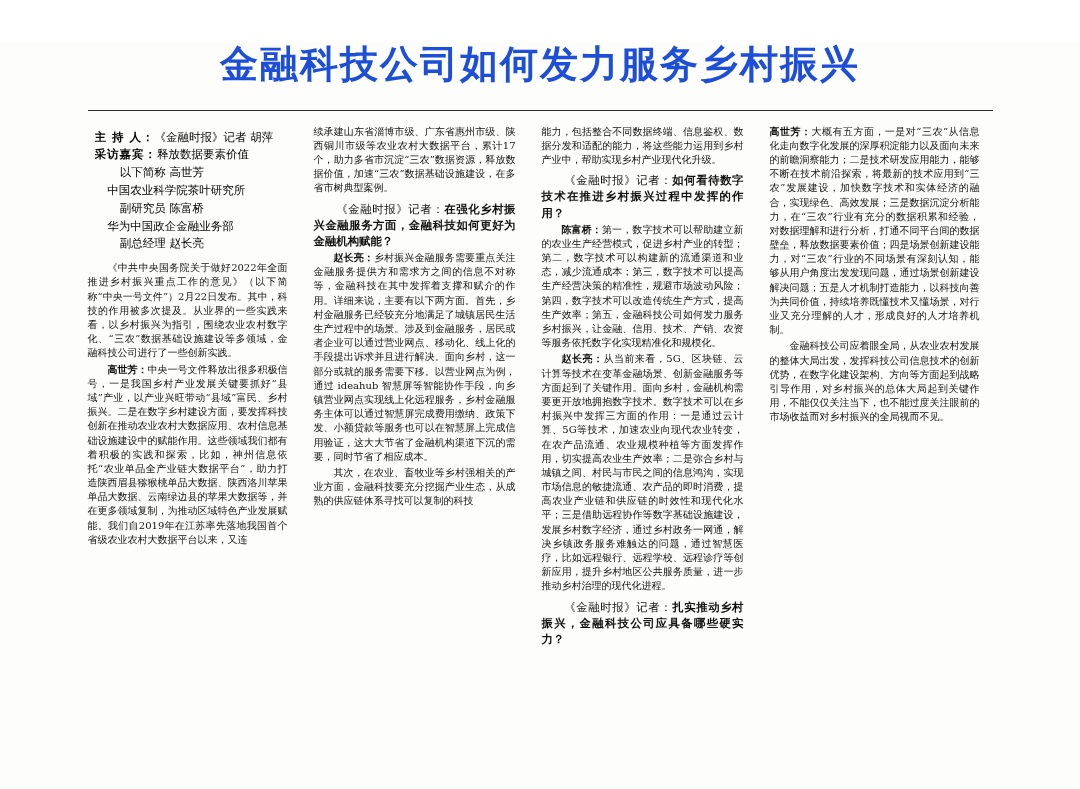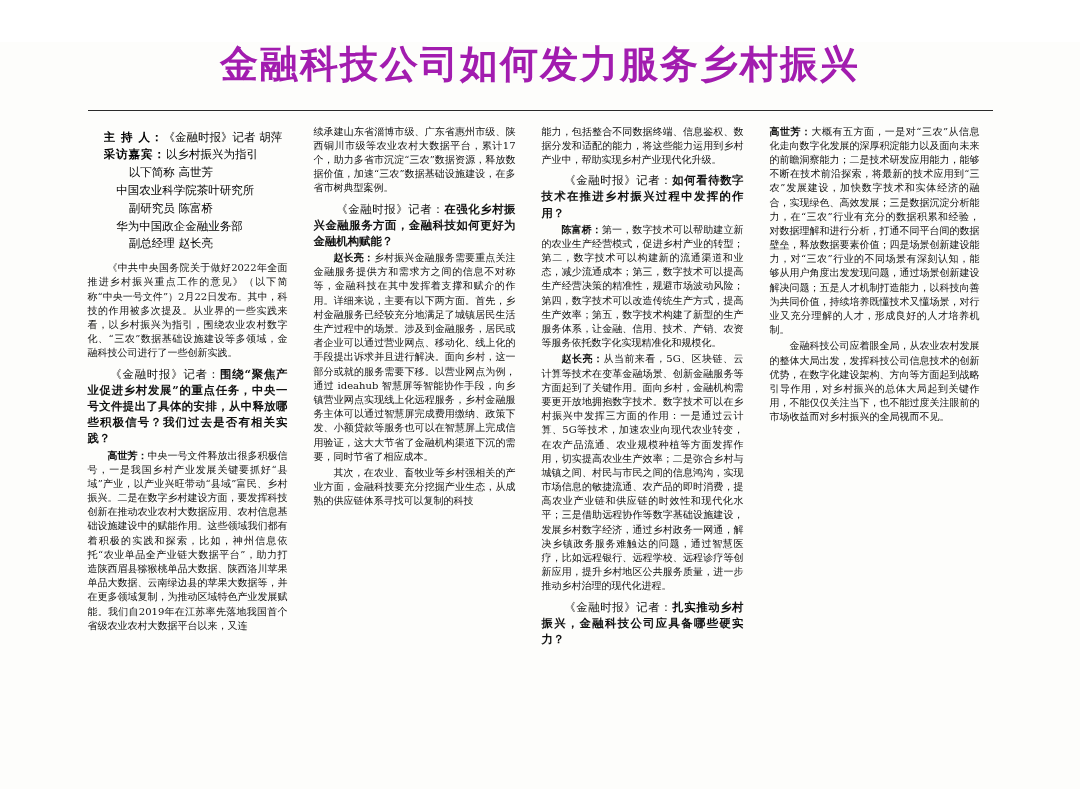--- a/index.html
+++ b/index.html
@@ -21,21 +21,21 @@
     background: #fdfdfb;
     box-sizing: border-box;
     padding: 0;
   }
   .headline {
     text-align: center;
     font-family: Liberation Serif, serif;
     font-weight: bold;
     font-size: 38px;
     letter-spacing: 2px;
-    color: #a21caf;
+    color: #1d4ed8;
     margin: 42px 0 0 0;
     line-height: 1.2;
   }
   .rule {
     width: 905px;
     margin: 22px auto 0 auto;
     border-top: 1px solid #2a2a2a;
     height: 0;
   }
   .columns {
@@ -78,21 +78,21 @@
     text-indent: 2em;
     text-align: justify;
   }
   .qline .src { font-weight: normal; }
   .speaker {
     font-weight: bold;
   }
   .masthead {
     font-size: 11.5px;
     line-height: 1.55;
-    margin: 4px 0 8px 16px;
+    margin: 4px 0 8px 7px;
   }
   .masthead .row {
     text-indent: 0;
     margin: 0;
     white-space: nowrap;
     overflow: hidden;
   }
   .masthead .lbl {
     font-weight: bold;
     letter-spacing: 1px;
@@ -107,44 +107,43 @@
 
   <h1 class="headline">金融科技公司如何发力服务乡村振兴</h1>
 
   <div class="rule"></div>
 
   <div class="columns">
 
     <div class="col c1">
       <div class="masthead">
         <div class="row"><span class="lbl">主 持 人：</span><span>《金融时报》记者 胡萍</span></div>
-        <div class="row"><span class="lbl">采访嘉宾：</span><span>以乡村振兴为指引</span></div>
+        <div class="row"><span class="lbl">采访嘉宾：</span><span>释放数据要素价值</span></div>
         <div class="row indent1"><span>以下简称 高世芳</span></div>
         <div class="row indent2"><span>中国农业科学院茶叶研究所</span></div>
         <div class="row indent1"><span>副研究员 陈富桥</span></div>
         <div class="row indent2"><span>华为中国政企金融业务部</span></div>
         <div class="row indent1"><span>副总经理 赵长亮</span></div>
       </div>
 
       <p>《中共中央国务院关于做好2022年全面推进乡村振兴重点工作的意见》（以下简称“中央一号文件”）2月22日发布。其中，科技的作用被多次提及。从业界的一些实践来看，以乡村振兴为指引，围绕农业农村数字化、“三农”数据基础设施建设等多领域，金融科技公司进行了一些创新实践。</p>
-      <p class="qline"><span class="src">《金融时报》记者：</span><span>围绕“聚焦产业促进乡村发展”的重点任务，中央一号文件提出了具体的安排，从中释放哪些积极信号？我们过去是否有相关实践？</span></p>
       <p><span class="speaker">高世芳：</span><span>中央一号文件释放出很多积极信号，一是我国乡村产业发展关键要抓好“县域”产业，以产业兴旺带动“县域”富民、乡村振兴。二是在数字乡村建设方面，要发挥科技创新在推动农业农村大数据应用、农村信息基础设施建设中的赋能作用。这些领域我们都有着积极的实践和探索，比如，神州信息依托“农业单品全产业链大数据平台”，助力打造陕西眉县猕猴桃单品大数据、陕西洛川苹果单品大数据、云南绿边县的苹果大数据等，并在更多领域复制，为推动区域特色产业发展赋能。我们自2019年在江苏率先落地我国首个省级农业农村大数据平台以来，又连</span></p>
     </div>
 
     <div class="col c2">
       <p class="noindent">续承建山东省淄博市级、广东省惠州市级、陕西铜川市级等农业农村大数据平台，累计17个，助力多省市沉淀“三农”数据资源，释放数据价值，加速“三农”数据基础设施建设，在多省市树典型案例。</p>
       <p class="qline"><span class="src">《金融时报》记者：</span><span>在强化乡村振兴金融服务方面，金融科技如何更好为金融机构赋能？</span></p>
       <p><span class="speaker">赵长亮：</span><span>乡村振兴金融服务需要重点关注金融服务提供方和需求方之间的信息不对称等，金融科技在其中发挥着支撑和赋介的作用。详细来说，主要有以下两方面。首先，乡村金融服务已经较充分地满足了城镇居民生活生产过程中的场景。涉及到金融服务，居民或者企业可以通过营业网点、移动化、线上化的手段提出诉求并且进行解决。面向乡村，这一部分或就的服务需要下移。以营业网点为例，通过 ideahub 智慧屏等智能协作手段，向乡镇营业网点实现线上化远程服务，乡村金融服务主体可以通过智慧屏完成费用缴纳、政策下发、小额贷款等服务也可以在智慧屏上完成信用验证，这大大节省了金融机构渠道下沉的需要，同时节省了相应成本。</span></p>
       <p>其次，在农业、畜牧业等乡村强相关的产业方面，金融科技要充分挖掘产业生态，从成熟的供应链体系寻找可以复制的科技</p>
     </div>
 
     <div class="col c3">
       <p class="noindent">能力，包括整合不同数据终端、信息鉴权、数据分发和适配的能力，将这些能力运用到乡村产业中，帮助实现乡村产业现代化升级。</p>
       <p class="qline"><span class="src">《金融时报》记者：</span><span>如何看待数字技术在推进乡村振兴过程中发挥的作用？</span></p>
-      <p><span class="speaker">陈富桥：</span><span>第一，数字技术可以帮助建立新的农业生产经营模式，促进乡村产业的转型；第二，数字技术可以构建新的流通渠道和业态，减少流通成本；第三，数字技术可以提高生产经营决策的精准性，规避市场波动风险；第四，数字技术可以改造传统生产方式，提高生产效率；第五，数字技术构建了新型的生产服务体系，让金融、信用、技术、产销、农资等服务依托数字化实现精准化和规模化。</span></p>
+      <p><span class="speaker">陈富桥：</span><span>第一，数字技术可以帮助建立新的农业生产经营模式，促进乡村产业的转型；第二，数字技术可以构建新的流通渠道和业态，减少流通成本；第三，数字技术可以提高生产经营决策的精准性，规避市场波动风险；第四，数字技术可以改造传统生产方式，提高生产效率；第五，金融科技公司如何发力服务乡村振兴，让金融、信用、技术、产销、农资等服务依托数字化实现精准化和规模化。</span></p>
       <p><span class="speaker">赵长亮：</span><span>从当前来看，5G、区块链、云计算等技术在变革金融场景、创新金融服务等方面起到了关键作用。面向乡村，金融机构需要更开放地拥抱数字技术。数字技术可以在乡村振兴中发挥三方面的作用：一是通过云计算、5G等技术，加速农业向现代农业转变，在农产品流通、农业规模种植等方面发挥作用，切实提高农业生产效率；二是弥合乡村与城镇之间、村民与市民之间的信息鸿沟，实现市场信息的敏捷流通、农产品的即时消费，提高农业产业链和供应链的时效性和现代化水平；三是借助远程协作等数字基础设施建设，发展乡村数字经济，通过乡村政务一网通，解决乡镇政务服务难触达的问题，通过智慧医疗，比如远程银行、远程学校、远程诊疗等创新应用，提升乡村地区公共服务质量，进一步推动乡村治理的现代化进程。</span></p>
       <p class="qline"><span class="src">《金融时报》记者：</span><span>扎实推动乡村振兴，金融科技公司应具备哪些硬实力？</span></p>
     </div>
 
     <div class="col c4">
       <p class="noindent"><span class="speaker">高世芳：</span><span>大概有五方面，一是对“三农”从信息化走向数字化发展的深厚积淀能力以及面向未来的前瞻洞察能力；二是技术研发应用能力，能够不断在技术前沿探索，将最新的技术应用到“三农”发展建设，加快数字技术和实体经济的融合，实现绿色、高效发展；三是数据沉淀分析能力，在“三农”行业有充分的数据积累和经验，对数据理解和进行分析，打通不同平台间的数据壁垒，释放数据要素价值；四是场景创新建设能力，对“三农”行业的不同场景有深刻认知，能够从用户角度出发发现问题，通过场景创新建设解决问题；五是人才机制打造能力，以科技向善为共同价值，持续培养既懂技术又懂场景，对行业又充分理解的人才，形成良好的人才培养机制。</span></p>
       <p>金融科技公司应着眼全局，从农业农村发展的整体大局出发，发挥科技公司信息技术的创新优势，在数字化建设架构、方向等方面起到战略引导作用，对乡村振兴的总体大局起到关键作用，不能仅仅关注当下，也不能过度关注眼前的市场收益而对乡村振兴的全局视而不见。</p>
     </div>
 
   </div>

